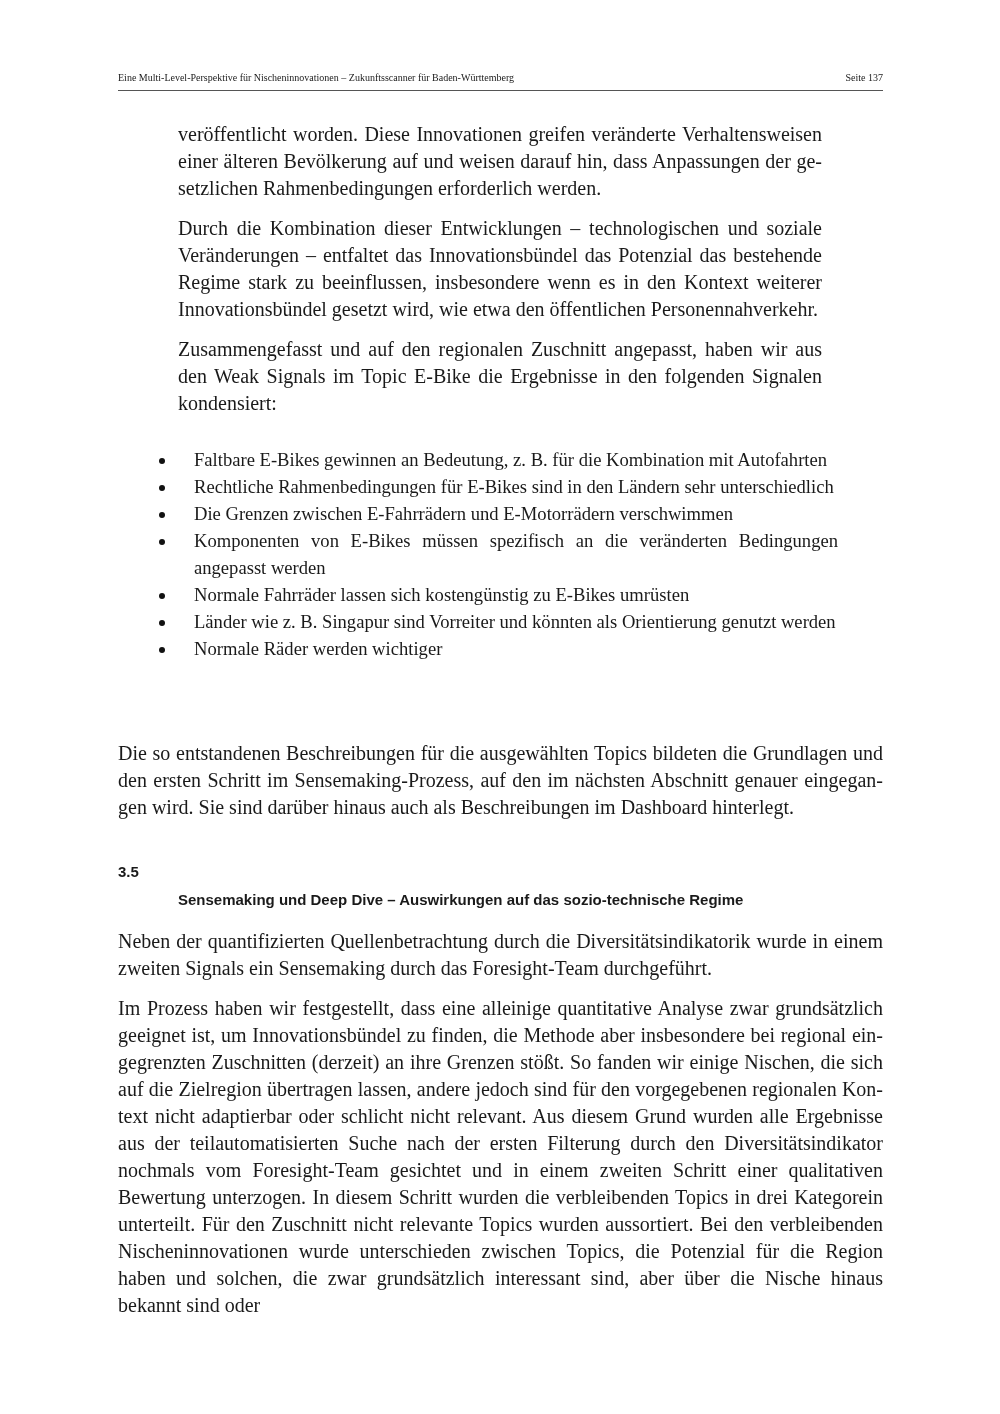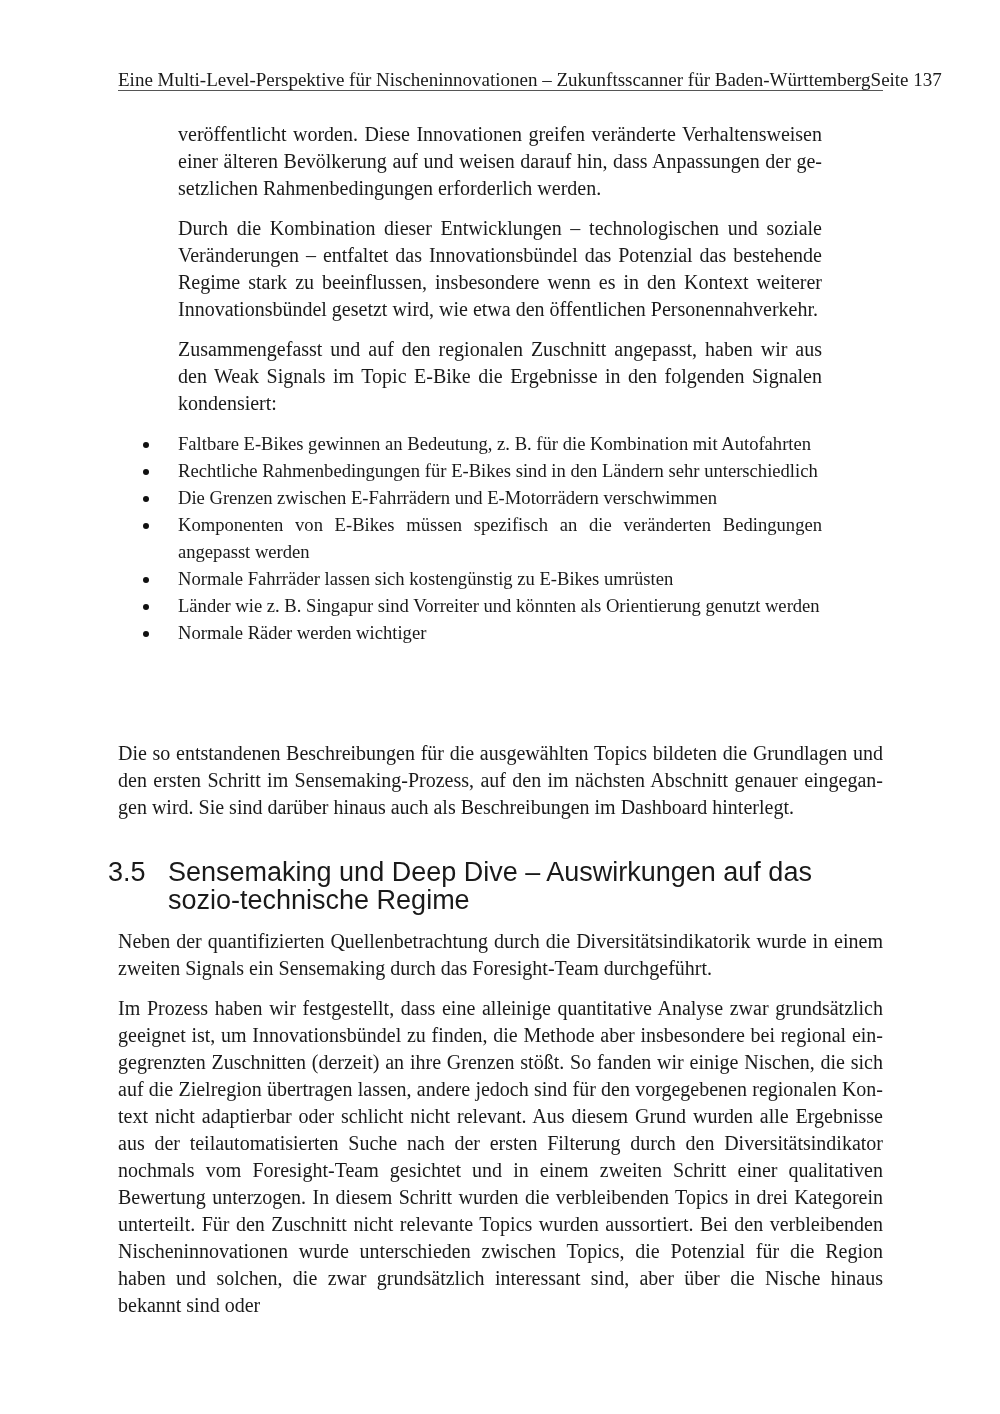--- a/index.html
+++ b/index.html
@@ -15,25 +15,25 @@
       color: #1a1a1a;
       font-family: "Liberation Serif", serif;
     }
     .page-header {
       position: absolute;
       left: 118px;
       top: 66px;
       width: 765px;
       height: 24px;
       border-bottom: 1px solid #555;
-      font-size: 19px;
+      font-size: 10px;
       line-height: 20px;
       display: flex;
       justify-content: space-between;
-      align-items: flex-end;
+      align-items: center;
     }
     .page-header span { white-space: nowrap; }
     .body-text {
       font-size: 20px;
       line-height: 27px;
       text-align: justify;
       margin: 0;
       hyphens: manual;
     }
     .indented-block {
@@ -44,21 +44,21 @@
     .full-block {
       position: absolute;
       left: 118px;
       width: 765px;
     }
     .bullet-list {
       position: absolute;
       left: 118px;
       top: 430px;
       width: 704px;
-      margin: 0;
+      margin: 16px;
       padding: 0;
       list-style: none;
     }
     .bullet-item {
       position: relative;
       padding-left: 60px;
       font-size: 18.6px;
       line-height: 27px;
       text-align: justify;
     }
@@ -66,35 +66,36 @@
       position: absolute;
       left: 25px;
       top: 12px;
       width: 6px;
       height: 6px;
       border-radius: 50%;
       background: #111;
     }
     .section-heading {
       position: absolute;
-      left: 108px;
+      left: 118px;
       top: 858px;
       width: 765px;
       font-family: "Liberation Sans", sans-serif;
-      font-weight: normal;
-      font-size: 27px;
+      font-weight: bold;
+      font-size: 15px;
       line-height: 28px;
       display: flex;
     }
     .section-number {
       width: 60px;
       flex: 0 0 60px;
     }
     .section-title {
       flex: 1;
+      margin-top: 28px;
     }
   </style>
 </head>
 <body>
 
 <div class="page-header">
   <span>Eine Multi-Level-Perspektive für Nischeninnovationen – Zukunftsscanner für Baden-Württemberg</span>
   <span>Seite 137</span>
 </div>
 

